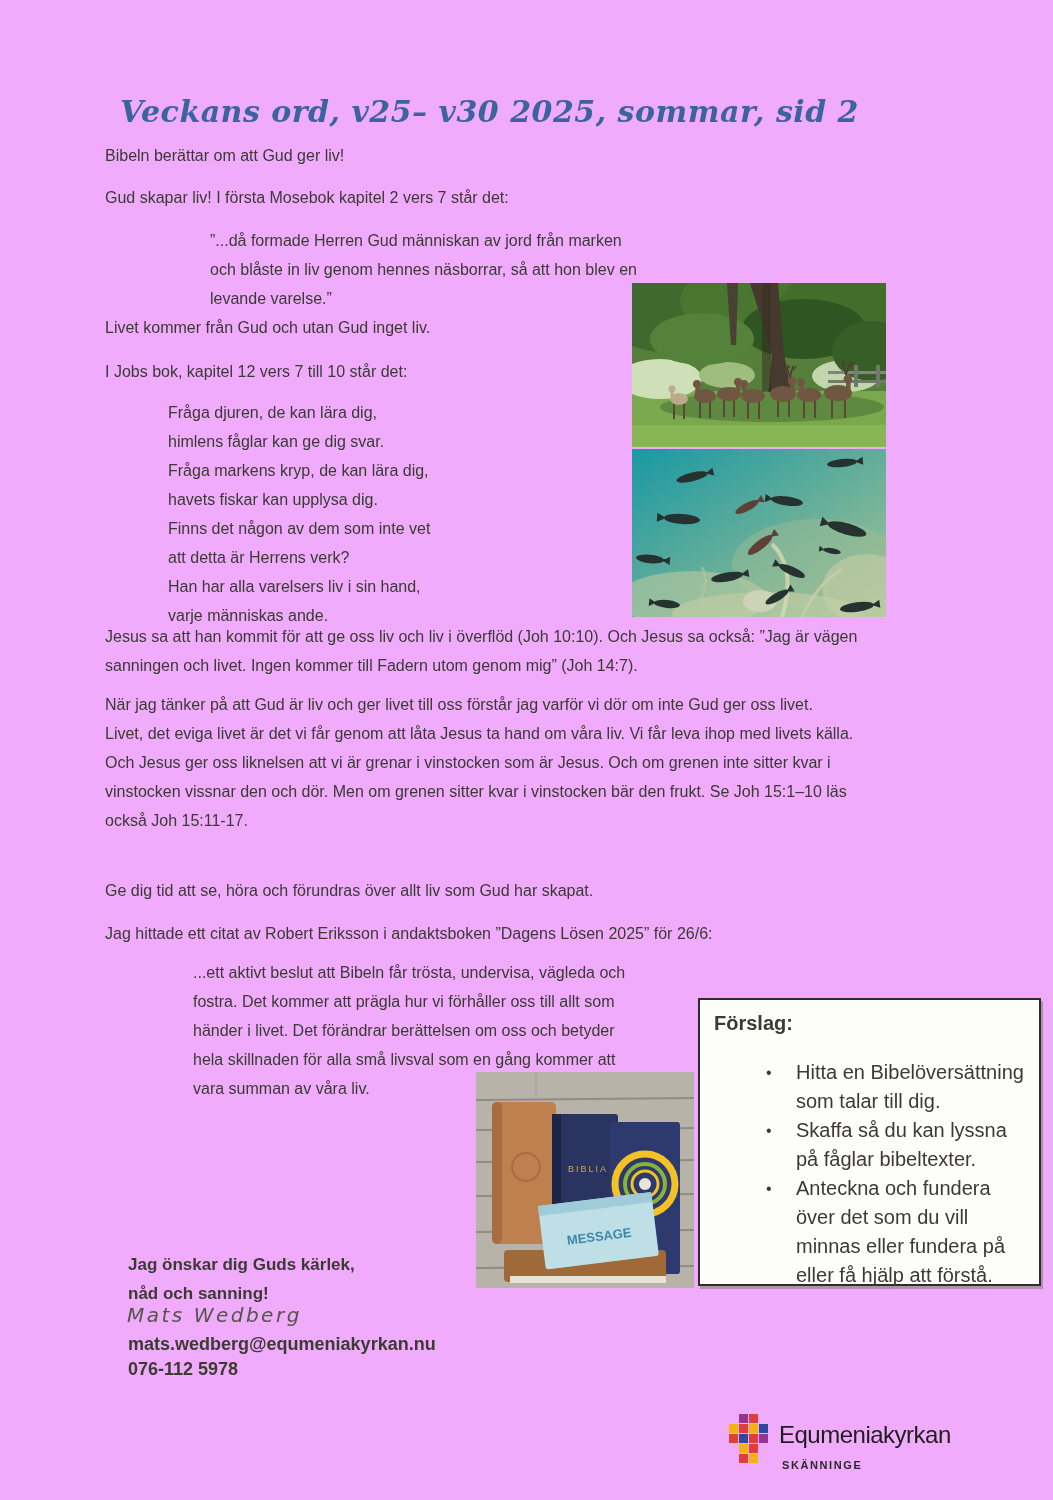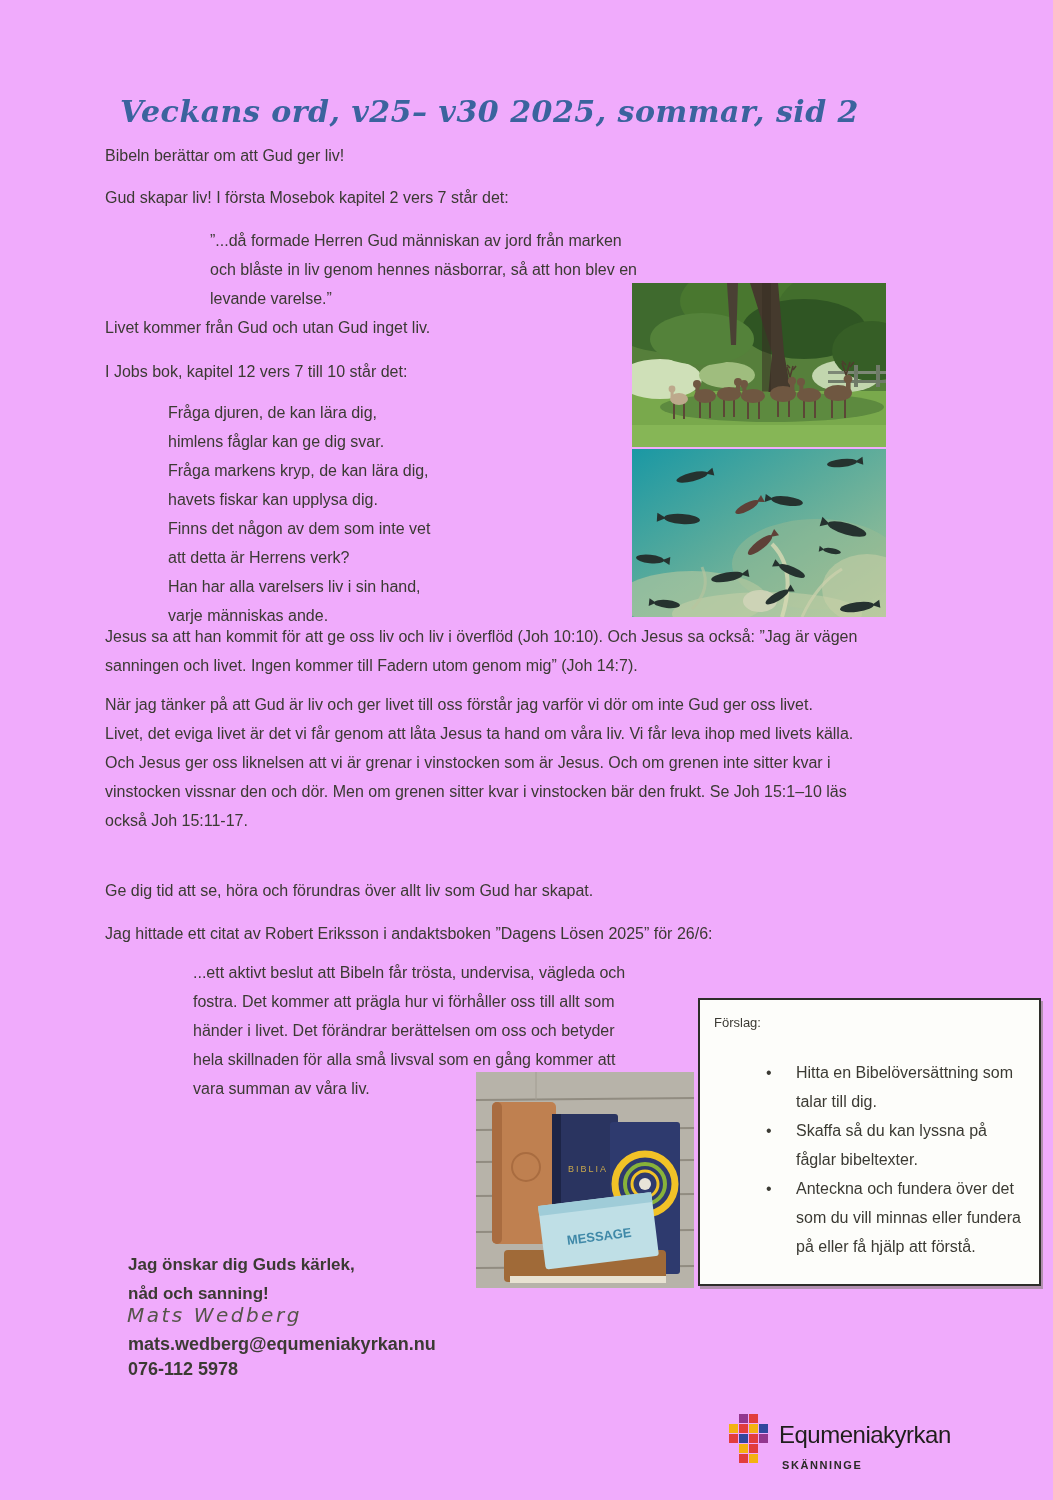--- a/index.html
+++ b/index.html
@@ -17,24 +17,24 @@
     font-size:30px; letter-spacing:.5px;
     color:#3B639E;
   }
   .photo{display:block;}
   .suggest-box{
     left:698px; top:998px; width:343px; height:288px;
     background:#FDFDFA; border:2px solid #2e2d2a;
     box-shadow:2px 3px 0 rgba(125,122,112,.55);
     box-sizing:border-box; padding:12px 10px 12px 14px;
   }
-  .suggest-heading{font-size:13px; line-height:22px;}
+  .suggest-heading{font-size:20px; line-height:22px;font-weight:bold;}
   .suggest-list{margin:24px 0 0 0; padding:0 4px 0 82px; list-style:none;}
   .suggest-list li{
-    position:relative; font-size:16px; line-height:29px;
+    position:relative; font-size:20px; line-height:29px;
   }
   .suggest-list li::before{
     content:"\2022"; position:absolute; left:-30px; top:0;
     font-size:16px;
   }
   .sig-bold{font-weight:bold; font-size:17px; line-height:29px;}
   .sig-small{font-weight:bold; font-size:18px;}
   .sig-name{
     font-family:"DejaVu Sans", sans-serif; font-style:italic;
     font-size:20px; letter-spacing:2.5px; color:#55544a;

